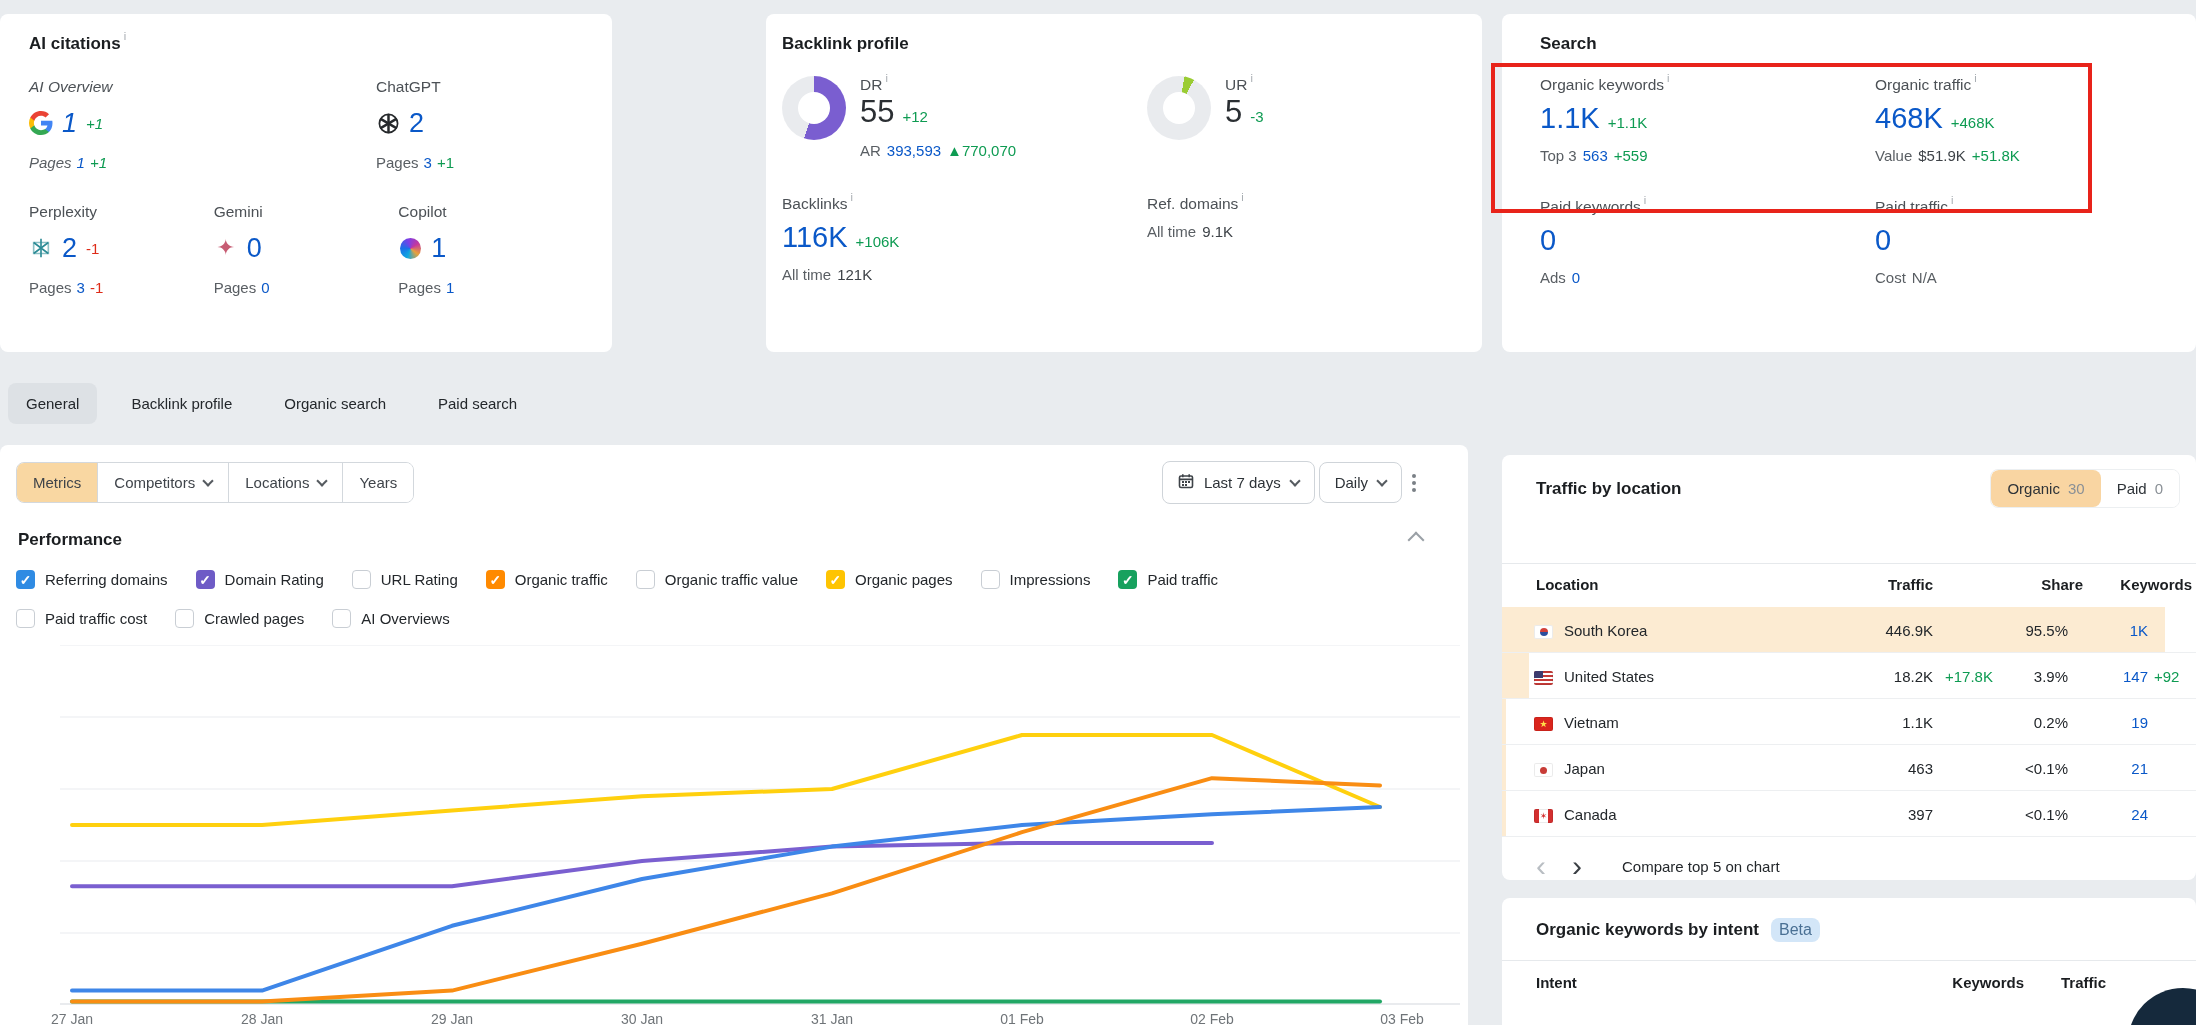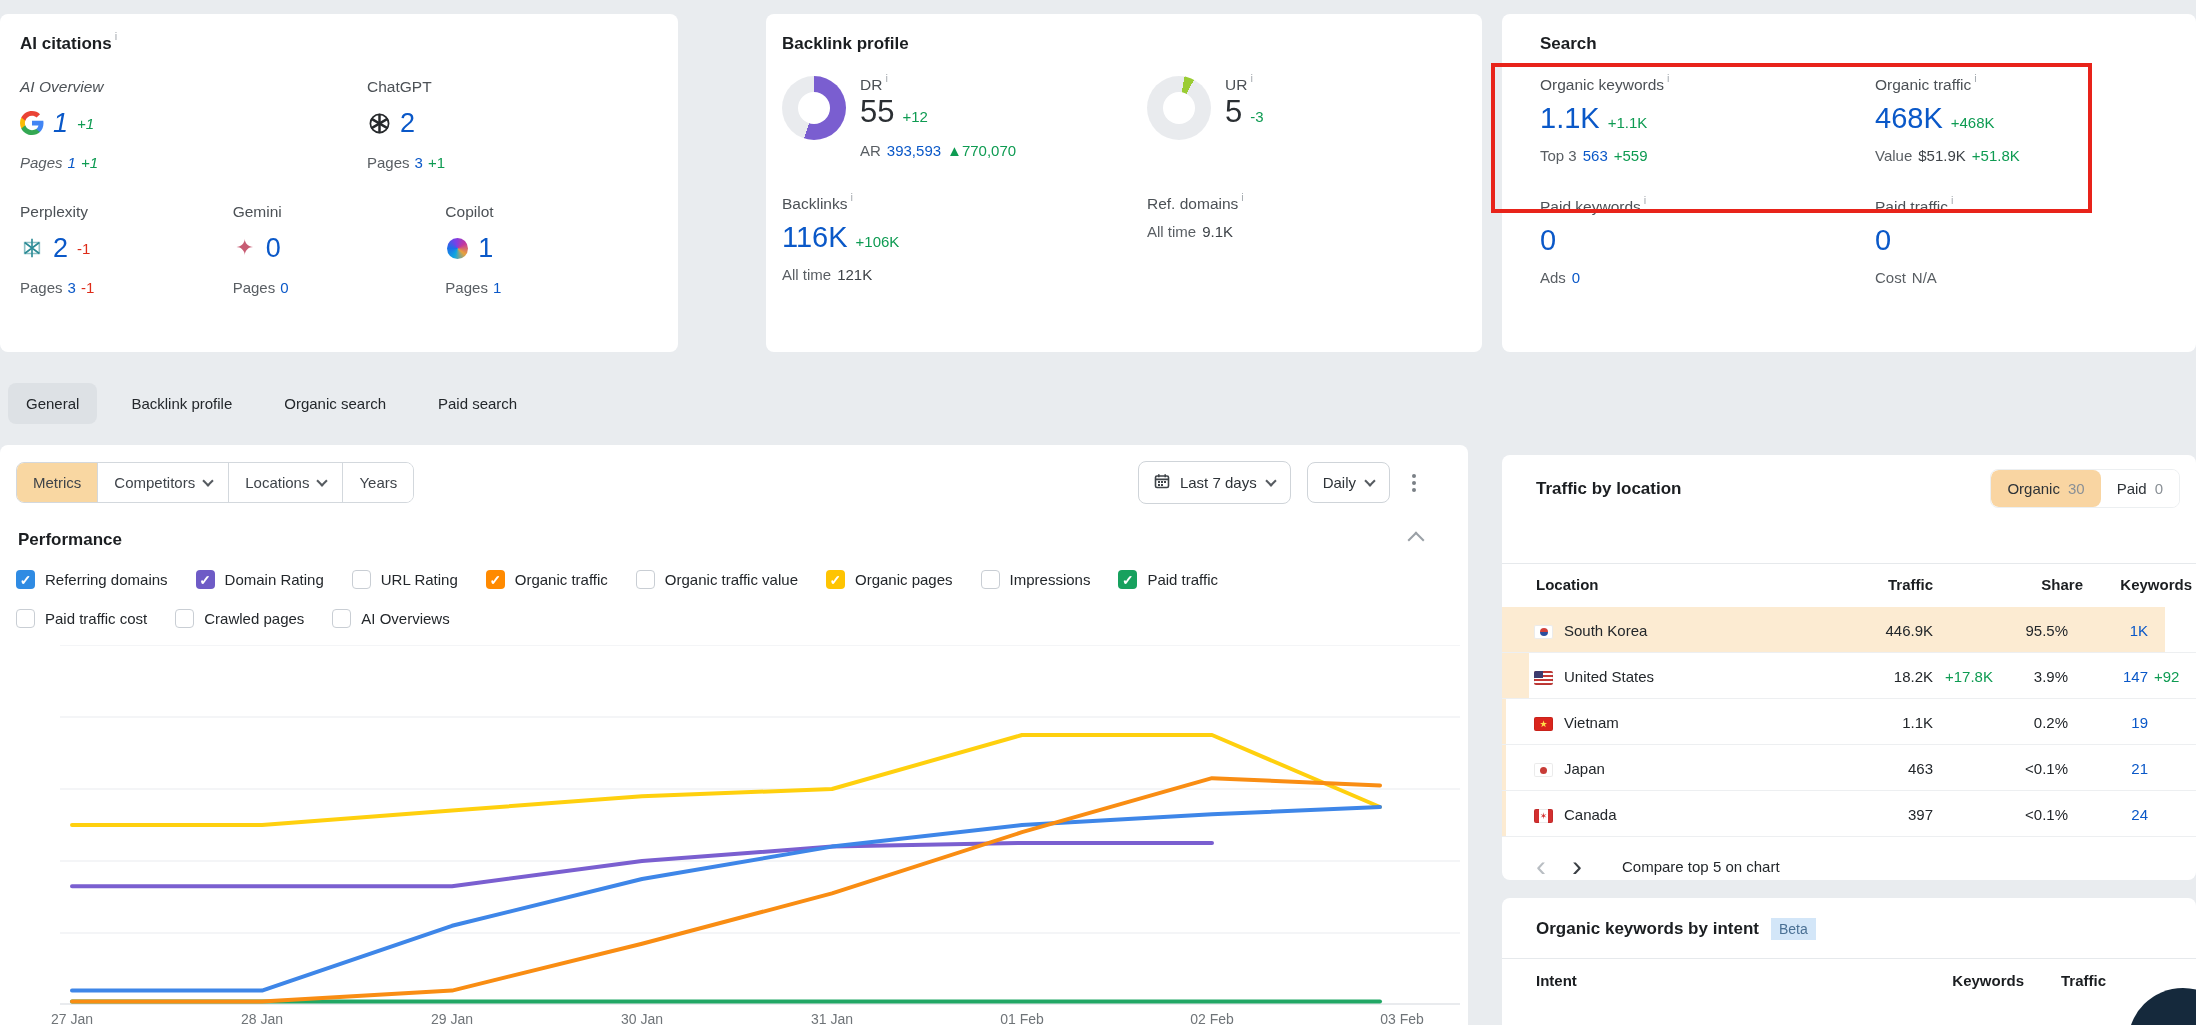--- a/index.html
+++ b/index.html
@@ -12,21 +12,21 @@
   .card h3 { margin:0; font-size:17px; font-weight:700; color:#1B1E21; }
   .info { font-size:11px; color:#A7ACB1; vertical-align:top; position:relative; top:-4px; margin-left:3px; font-weight:400;}
   .lbl { font-size:15.5px; color:#4C5156; }
   .muted { color:#A2A8AE; }
   .blue { color:#0A58C8; }
   .green { color:#0E9B52; }
   .red { color:#DE2B18; }
   .lightgray { color:#ADB2B8; }
 
   
-  #card-ai { left:0; top:14px; width:678px; height:338px; padding:20px 20px; }
+  #card-ai { left:0; top:14px; width:612px; height:338px; padding:20px 29px; }
   .ai-row { display:flex; }
   .ai-row1 { margin-top:24px; }
   .ai-row1 .ai-item:first-child { width:347px;font-style:italic; }
   .ai-row2 { margin-top:32px; }
   .ai-row2 .ai-item { width:246px; }
   .ai-item .lbl { display:block; margin-bottom:10px; }
   .ai-val { display:flex; align-items:center; gap:9px; margin-bottom:14px; height:34px;}
   .ai-num { font-size:27px; color:#0A58C8; }
   .ai-chg { font-size:15px; }
   .pages-row { font-size:15px; color:#595E63; }
@@ -58,21 +58,21 @@
   .tab.active { background:#DDE1E5; }
 
   
   #main-card { left:0; top:445px; width:1468px; height:600px; padding:16px; }
   .filter-row { display:flex; align-items:center; }
   .btn-group { display:flex; border:1px solid #D3D8DD; border-radius:8px; overflow:hidden; background:#fff; }
   .btn-group .fbtn { padding:11px 16px; font-size:15px; color:#3F444A; display:flex; align-items:center; gap:9px; border-left:1px solid #D3D8DD; background:#fff; cursor:pointer;}
   .btn-group .fbtn:first-child { border-left:none; }
   .fbtn.tan { background:#F9D7A2; }
   .chev { width:8px; height:8px; border-right:2px solid #565B60; border-bottom:2px solid #565B60; transform:rotate(45deg); margin-top:-4px; }
-  .right-controls { margin-left:auto; display:flex; align-items:center; gap:16px; margin-right:30px;}
+  .right-controls { margin-left:auto; display:flex; align-items:center; gap:4px; margin-right:30px;}
   .pill-btn { display:flex; align-items:center; gap:10px; border:1px solid #CFD4D9; border-radius:8px; padding:11px 15px; font-size:15px; color:#2E3338; background:#fff; cursor:pointer;}
   .kebab { display:flex; flex-direction:column; gap:3px; padding:6px; cursor:pointer;}
   .kebab i { width:4px; height:4px; border-radius:50%; background:#7A8086; }
 
   .perf-head { display:flex; align-items:center; margin:26px 2px 4px; }
   .perf-head h4 { margin:0; font-size:17px; font-weight:700; color:#1B1E21;}
   .collapse { margin-left:auto; margin-right:28px; width:12px; height:12px; border-left:2.5px solid #9AA0A6; border-top:2.5px solid #9AA0A6; transform:rotate(45deg); cursor:pointer;}
   .cb-row { display:flex; align-items:center; gap:28px; margin-top:20px; flex-wrap:nowrap;}
   .cb-item { display:flex; align-items:center; gap:10px; cursor:pointer; white-space:nowrap;}
   .cb { width:19px; height:19px; border-radius:4px; border:1.5px solid #C9CED4; background:#fff; position:relative; flex:0 0 19px;}
@@ -103,21 +103,21 @@
   .k-chg { position:absolute; left:652px; top:15px; color:#0E9B52;}
   .loc-pager { display:flex; align-items:center; gap:26px; padding:16px 16px 0 34px; }
   .pg-arrow { font-size:30px; line-height:26px; cursor:pointer; }
   .pg-prev { color:#B9BEC3; }
   .pg-next { color:#3A3F44; }
   .pager-label { font-size:15px; color:#23272B; margin-left:14px; cursor:pointer;}
 
   
   #card-intent { left:1502px; top:898px; width:694px; height:140px; }
   .intent-head { display:flex; align-items:center; gap:12px; padding:20px 16px 18px 34px; }
-  .beta { background:#D3E6F8; color:#4A7094; font-size:14px; padding:3px 8px; border-radius:0; }
+  .beta { background:#D3E6F8; color:#4A7094; font-size:16px; padding:3px 8px; border-radius:8px; }
   .intent-cols { position:relative; height:40px; border-top:1px solid #E6E9EC; font-weight:700; font-size:15px; color:#1B1E21;}
   .intent-cols span { position:absolute; top:13px; }
 
   #chat-bubble { position:absolute; left:2128px; top:988px; width:110px; height:110px; border-radius:50%; background:#15293C; z-index:30; cursor:pointer;}
 
   
   .flag-kr { background:#fff; }
   .flag-kr::after { content:""; position:absolute; left:5.5px; top:3px; width:8px; height:8px; border-radius:50%; background:linear-gradient(#D2403A 50%, #2B4E9E 50%); }
   .flag-us { background:repeating-linear-gradient(#C43A37 0 2px, #fff 2px 4px); }
   .flag-us::after { content:""; position:absolute; left:0; top:0; width:9px; height:7px; background:#3C3B6E; }

